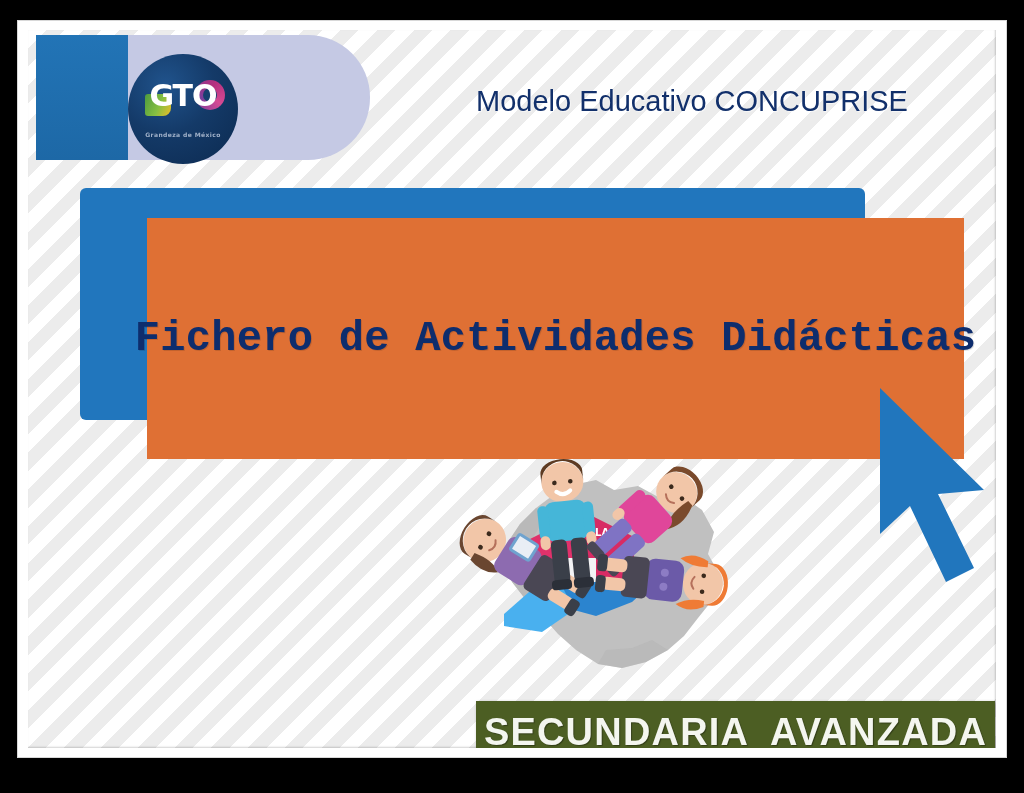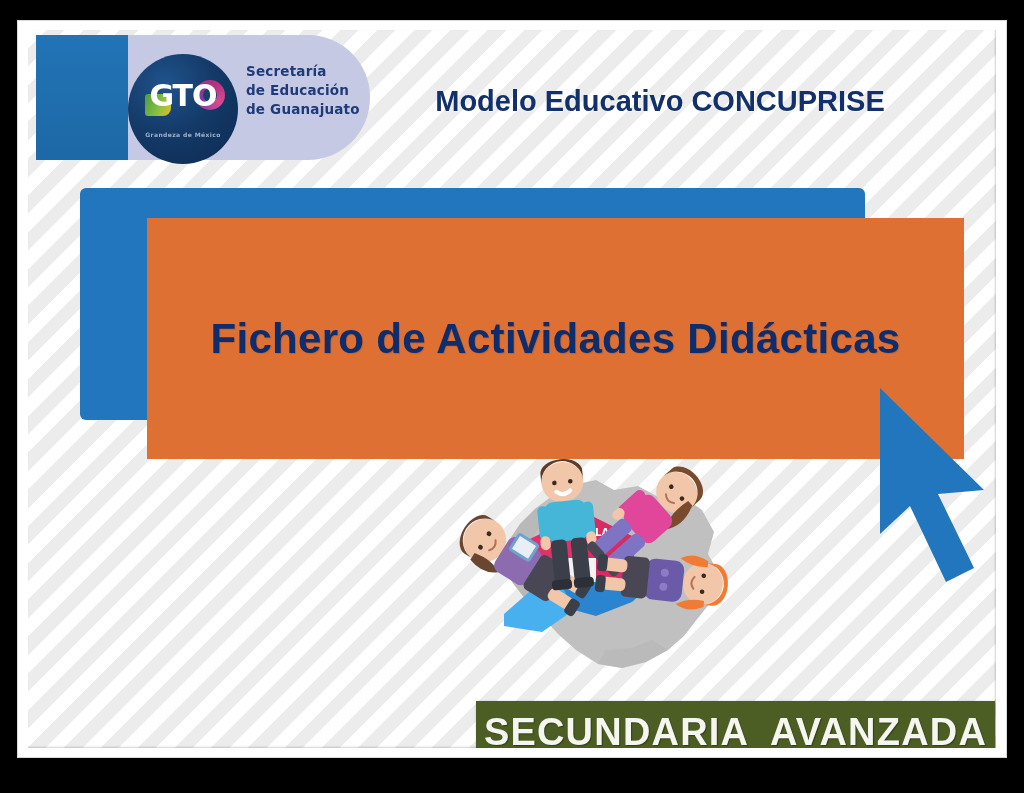--- a/index.html
+++ b/index.html
@@ -139,26 +139,26 @@
     font-size: 13.5px;
     font-weight: bold;
     line-height: 1.42;
     color: #1f3a78;
     letter-spacing: .2px;
   }
 
   
   .slide-header-title {
     position: absolute;
-    left: 352px;
+    left: 384px;
     top: 55px;
     width: 560px;
     text-align: center;
     font-family: "Liberation Sans", sans-serif;
-    font-weight: bold;
+    font-weight: normal;
     font-size: 29px;
     color: #12306b;
     text-shadow: 1px 1px 0 rgba(255,255,255,0.55);
   }
 
   
   .blue-card {
     position: absolute;
     left: 52px;
     top: 158px;
@@ -174,21 +174,21 @@
     left: 119px;
     top: 188px;
     width: 817px;
     height: 241px;
     background: #df7034;
     display: flex;
     align-items: center;
     justify-content: center;
   }
   .orange-banner-title {
-    font-family: Liberation Sans, sans-serif;
+    font-family: Liberation Mono, monospace;
     font-weight: bold;
     font-size: 42px;
     color: #0e2d6d;
     letter-spacing: .3px;
     white-space: nowrap;
     text-shadow: 1px 1px 0 rgba(0,0,0,0.12);
   }
 
   
   .cursor-arrow {
@@ -242,25 +242,20 @@
 
       <div class="header-lavender"></div>
 
       <div class="logo-circle">
         <div class="logo-ring-g"></div>
         <div class="logo-ring-o"></div>
         <div class="logo-gto-text">GTO</div>
         <div class="logo-tagline">Grandeza de México</div>
       </div>
 
-      <div class="secretaria-text">
-        <div>Secretaría</div>
-        <div>de Educación</div>
-        <div>de Guanajuato</div>
-      </div>
 
       <div class="slide-header-title">Modelo Educativo CONCUPRISE</div>
 
       <div class="blue-card"></div>
 
       <div class="orange-banner">
         <div class="orange-banner-title">Fichero de Actividades Didácticas</div>
       </div>
 
       <div class="illustration">

